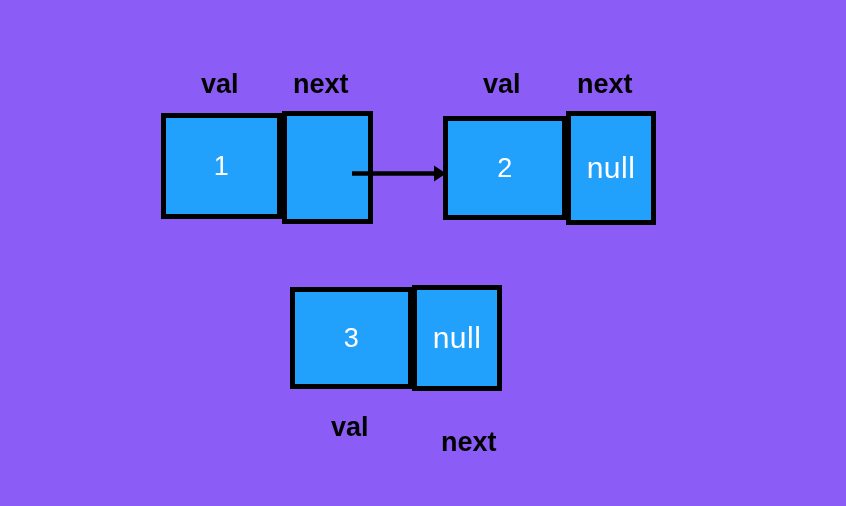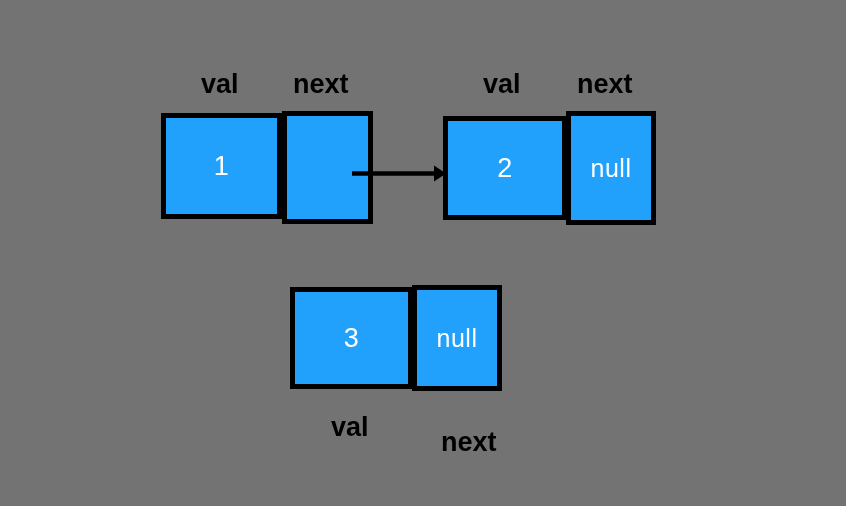--- a/index.html
+++ b/index.html
@@ -10,21 +10,21 @@
     width: 846px;
     height: 506px;
     background: #ffffff;
     font-family: "Liberation Sans", sans-serif;
     overflow: hidden;
   }
   #canvas {
     position: relative;
     width: 846px;
     height: 506px;
-    background: #737373;
+    background: #8b5cf6;
   }
   
   .cell {
     position: absolute;
     box-sizing: border-box;
     background: #21a1fb;
     border: 5px solid #000000;
     display: flex;
     align-items: center;
     justify-content: center;
@@ -32,21 +32,21 @@
   .cell-text {
     color: #ffffff;
     font-family: "Liberation Sans", sans-serif;
     font-size: 27px;
     font-weight: 400;
     line-height: 1;
     letter-spacing: 0.5px;
     user-select: none;
   }
   .cell-text.small {
-    font-size: 25px;
+    font-size: 30px;
   }
   
   .field-label {
     position: absolute;
     color: #000000;
     font-family: "Liberation Sans", sans-serif;
     font-size: 27px;
     font-weight: bold;
     line-height: 1;
     white-space: nowrap;

